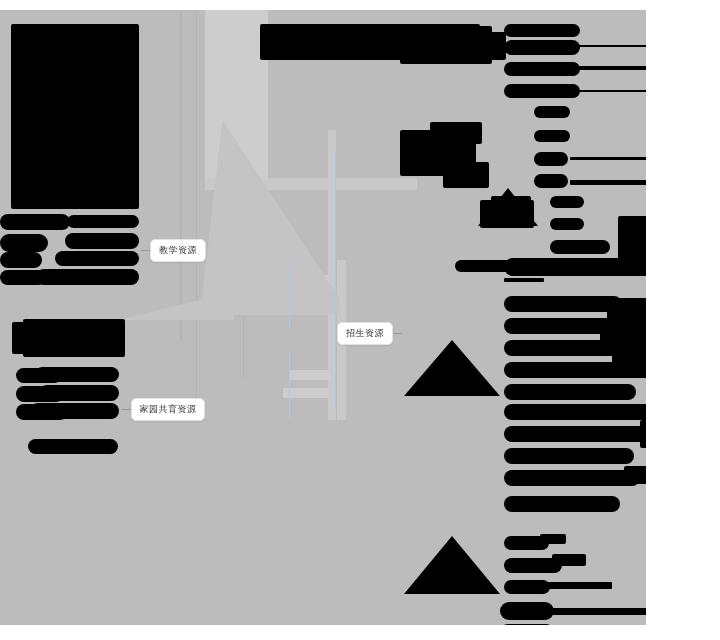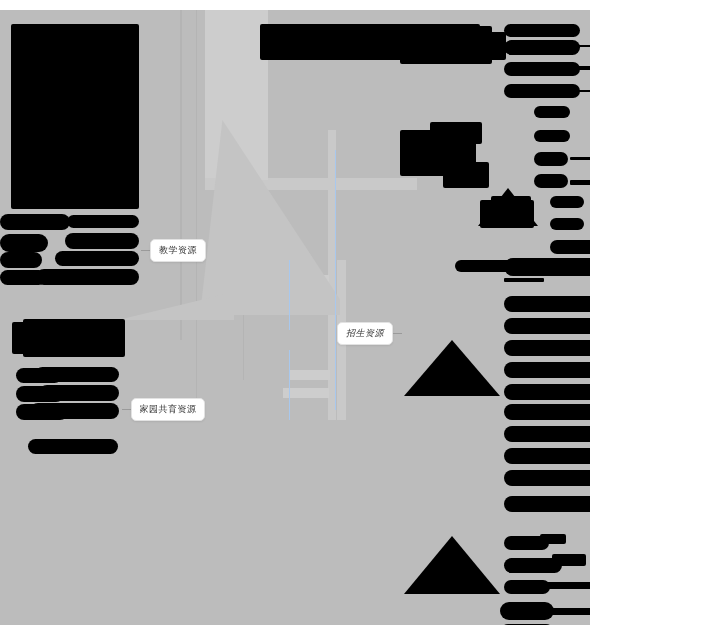--- a/index.html
+++ b/index.html
@@ -4,21 +4,21 @@
 <title>Mind Map</title>
 <style>
   html, body {
     margin: 0;
     padding: 0;
     background: #ffffff;
     font-family: "Liberation Sans", sans-serif;
   }
   #root {
     position: relative;
-    width: 590px;
+    width: 646px;
     height: 640px;
     overflow: hidden;
     background: #ffffff;
   }
   
   #canvas {
     position: absolute;
     left: 0px;
     top: 10px;
     width: 711px;
@@ -197,20 +197,20 @@
     <div class="stub" style="left:141px; top:240px; width:9px;"></div>
     <div class="node" style="left:150px; top:229px; width:56px; height:23px;">
       <span>教学资源</span>
     </div>
 
     <div class="stub" style="left:122px; top:399px; width:9px;"></div>
     <div class="node" style="left:131px; top:388px; width:74px; height:23px;">
       <span>家园共育资源</span>
     </div>
 
-    <div class="node" style="left:337px; top:312px; width:56px; height:23px;font-style:italic;">
+    <div class="node" style="left:337px; top:312px; width:56px; height:23px;">
       <span>招生资源</span>
     </div>
     <div class="stub" style="left:393px; top:323px; width:9px;"></div>
 
 
   </div>
 </div>
 
 </body></html>

